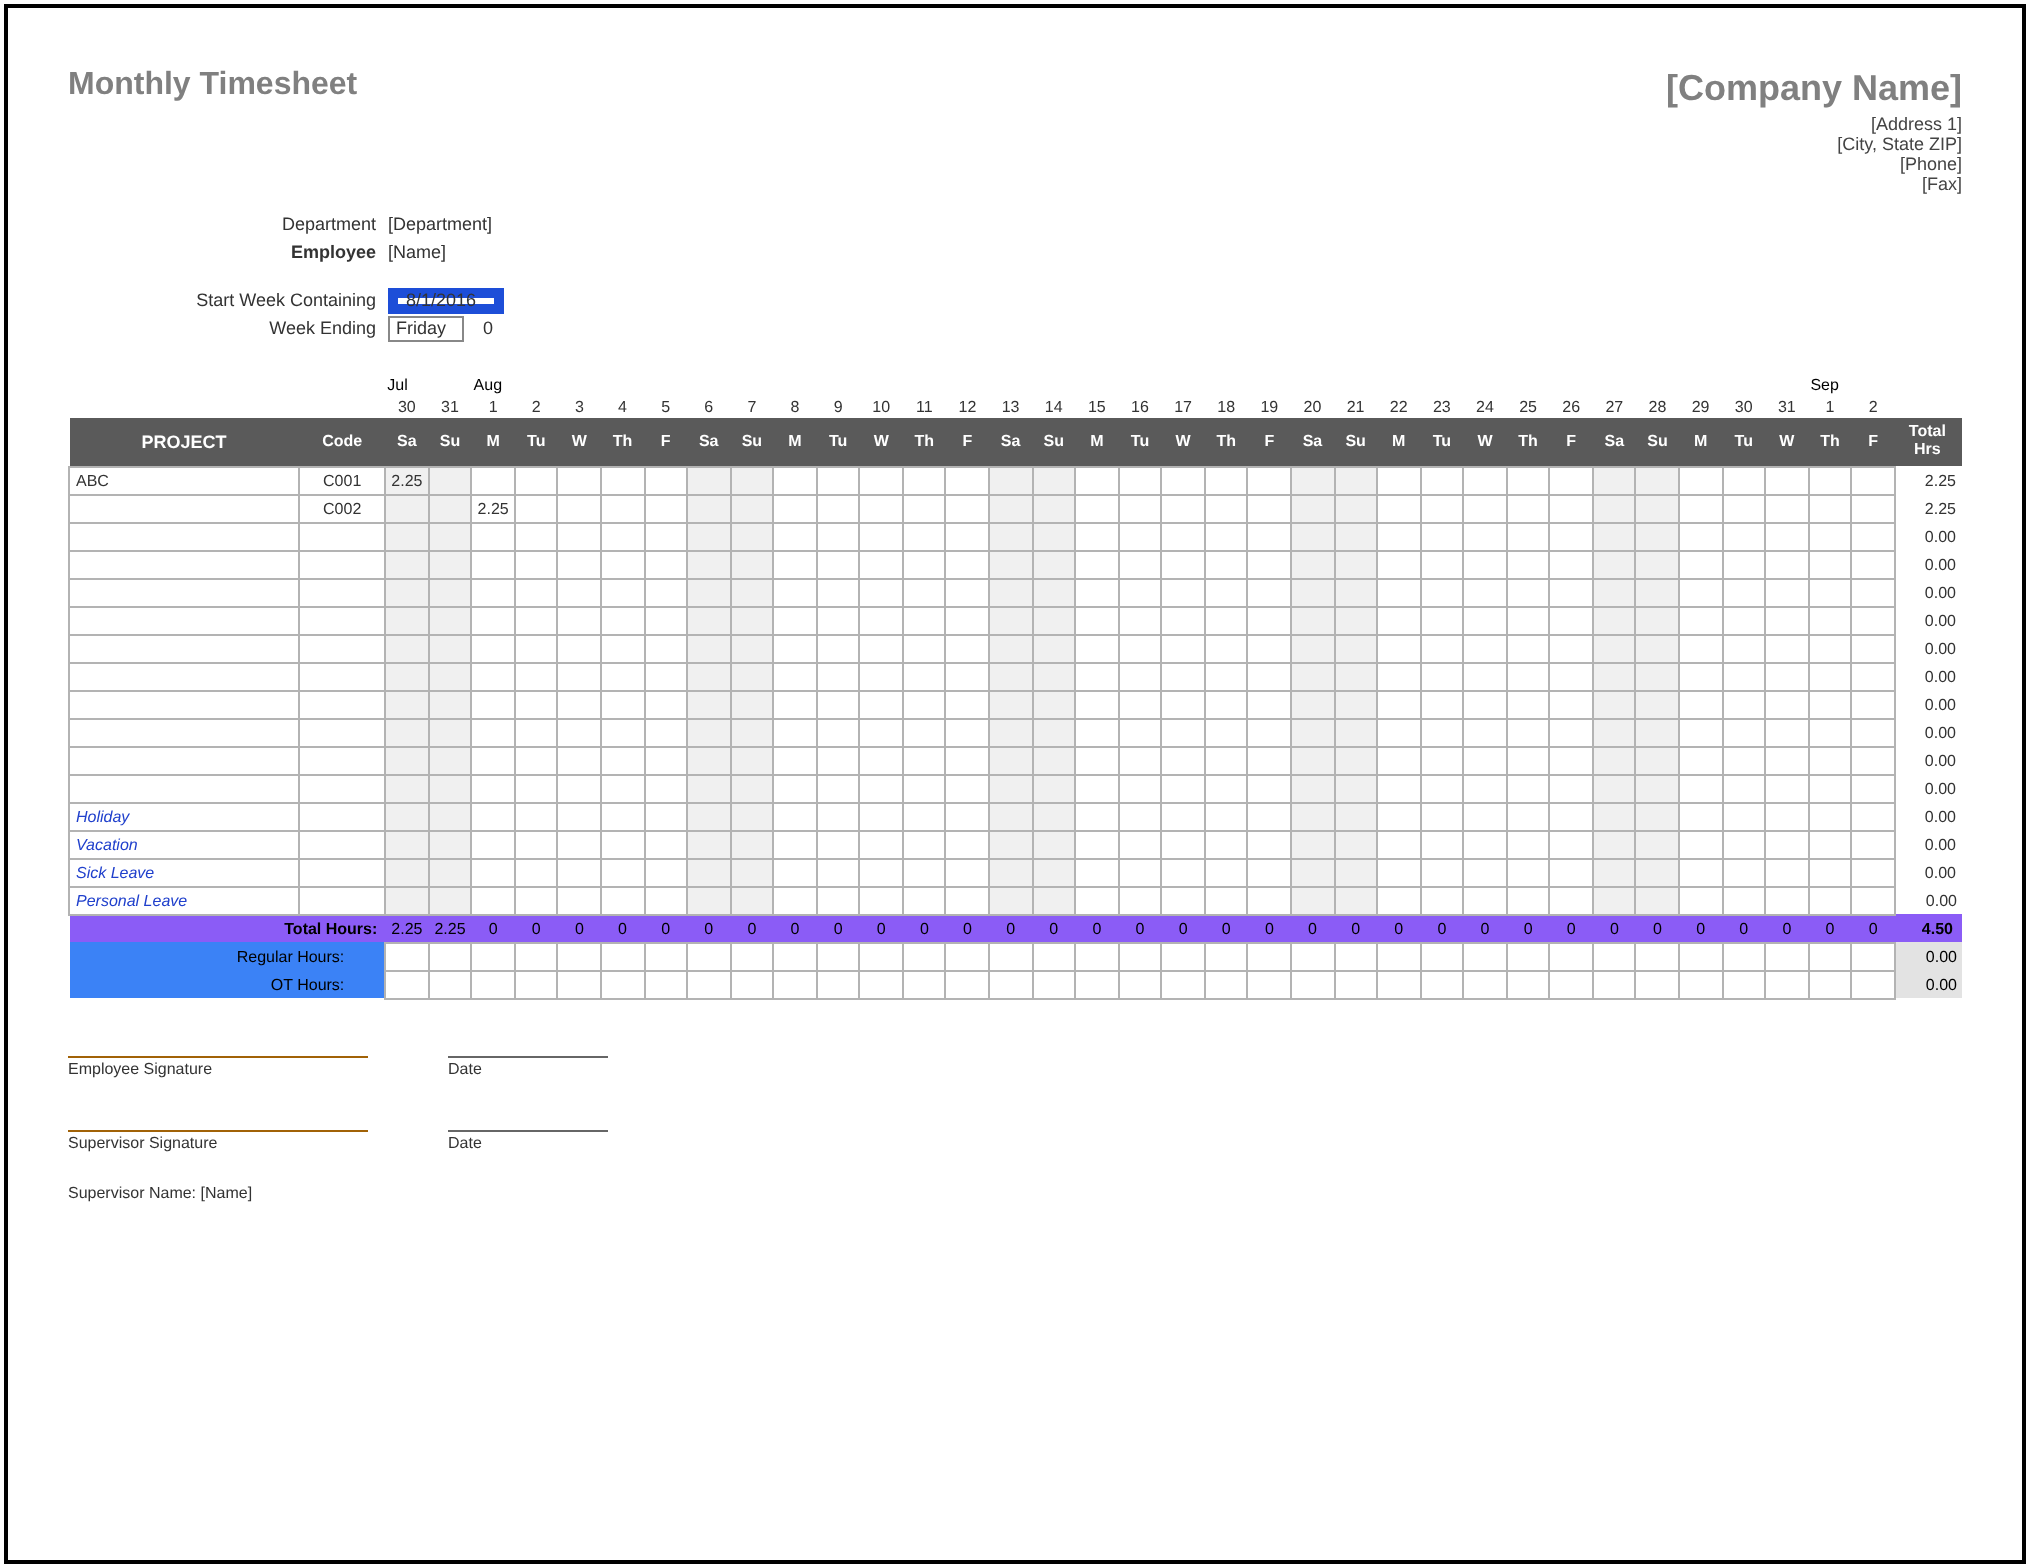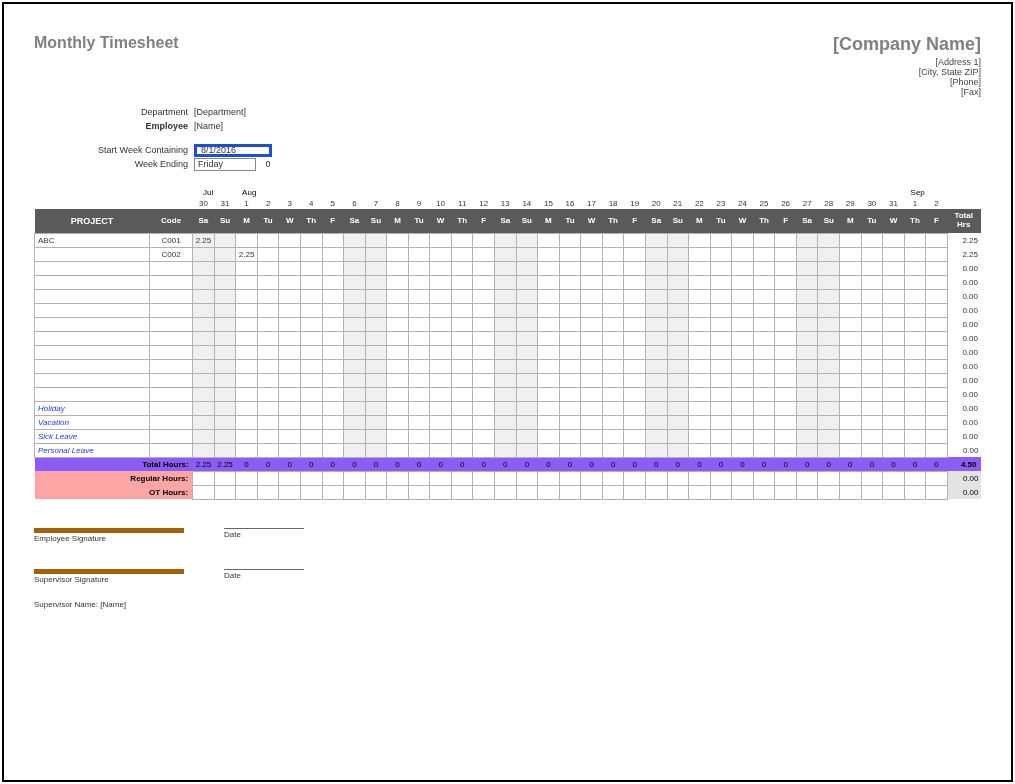--- a/index.html
+++ b/index.html
@@ -6,64 +6,64 @@
   body { font-family: Arial, sans-serif; background:#fff; margin:0; padding:0; }
   .page { border:2px solid #000; width:1011px; height:780px; margin:2px; position:relative; padding:30px 30px 0 30px; }
   .topbar { display:flex; justify-content:space-between; align-items:flex-start; }
   .title { font-size:16px; color:#808080; font-weight:bold; }
   .company { text-align:right; font-size:9px; color:#444; }
   .company .cname { font-size:18px; color:#808080; font-weight:bold; margin-bottom:2px; }
   .meta { margin-top:8px; font-size:9px; color:#333; }
   .meta-row { display:flex; height:14px; align-items:center; }
   .meta-row .mlabel { width:160px; text-align:right; padding-right:6px; }
   .meta-row .mval { text-align:left; }
-  .meta-row .mval.boxed { border:3px solid #1d4ed8; padding:0 4px; width:78px; height:13px; display:flex; align-items:center;}
+  .meta-row .mval.boxed { border:5px solid #1d4ed8; padding:0 4px; width:58px; height:13px; display:flex; align-items:center;}
   .meta-row .mval.endbox { display:flex; align-items:center;}
-  .meta-row .mval.endbox .b1 { border:1px solid #888; width:62px; height:13px; display:flex; align-items:center; padding-left:3px; }
+  .meta-row .mval.endbox .b1 { border:1px solid #888; width:38px; height:13px; display:flex; align-items:center; padding-left:3px; }
   .meta-row .mval.endbox .b2 { width:24px; text-align:center; }
   .bold { font-weight:bold; }
 
   .sheet { margin-top:16px; font-size:8px; }
   table { border-collapse:collapse; width:100%; table-layout:fixed; }
   col.cproj { width:112px; }
   col.ccode { width:42px; }
   col.cday  { width:21px; }
   col.ctot  { width:32px; }
 
   .months td { font-size:8px; border:none; height:11px; }
-  .months .ml { text-align:right; padding-left:1px;}
+  .months .ml { text-align:left; padding-left:1px;}
   .dates td { font-size:8px; border:none; height:11px; text-align:center; color:#333;}
   .dates .blank, .months .blank { }
 
   .hdr td { background:#5a5a5a; color:#fff; font-weight:bold; text-align:center; height:24px; font-size:8px; }
   .hdr td.proj { font-size:9px; }
   .hdr td.tot  { font-size:8px; line-height:1.1; }
 
   .datarow td { border:1px solid #b3b3b3; height:14px; text-align:center; font-size:8px; color:#333; background:#fff; }
   .datarow td.proj { text-align:left; padding-left:3px; }
   .datarow td.code { text-align:center; }
   .datarow td.we { background:#f0f0f0; }
   .datarow td.tot { border:none; text-align:right; padding-right:2px; background:#fff;}
   .datarow.italic td.proj { font-style:italic; color:#2040cc; }
 
   .totrow td { font-size:8px; height:14px; text-align:center; }
   .totrow.thrs td { background:#8b5cf6; }
   .totrow.thrs td.lbl { text-align:right; font-weight:bold; padding-right:4px; border:none;}
   .totrow.thrs td.d { border:none; }
   .totrow.thrs td.tot { font-weight:bold; text-align:right; padding-right:4px; }
   .totrow.reg td, .totrow.ot td { background:#fff; }
-  .totrow.reg td.lbl, .totrow.ot td.lbl { text-align:right; font-weight:bold; padding-right:4px; border:none; background:#fca5a5;}
+  .totrow.reg td.lbl, .totrow.ot td.lbl { text-align:right; font-weight:normal; padding-right:20px; border:none; background:#3b82f6;}
   .totrow.reg td.d, .totrow.ot td.d { border:1px solid #b3b3b3; }
   .totrow.reg td.tot, .totrow.ot td.tot { border:none; background:#e3e3e3; text-align:right; padding-right:2px;}
 
   .note { font-size:8px; font-style:italic; color:#444; margin-top:2px; }
 
   .sig { margin-top:28px; font-size:8px; color:#333; }
   .sigrow { display:flex; }
-  .sigcell1 { width:150px; border-top:5px solid #a16207; padding-top:1px;}
+  .sigcell1 { width:150px; border-top:1px solid #a16207; padding-top:1px;}
   .siggap  { width:40px; }
   .sigcell2 { width:80px; border-top:1px solid #666; padding-top:1px;}
   .supname { margin-top:16px; font-size:8px; }
 </style>
 </head>
 <body>
 
 <div class="page">
 
   <div class="topbar">

